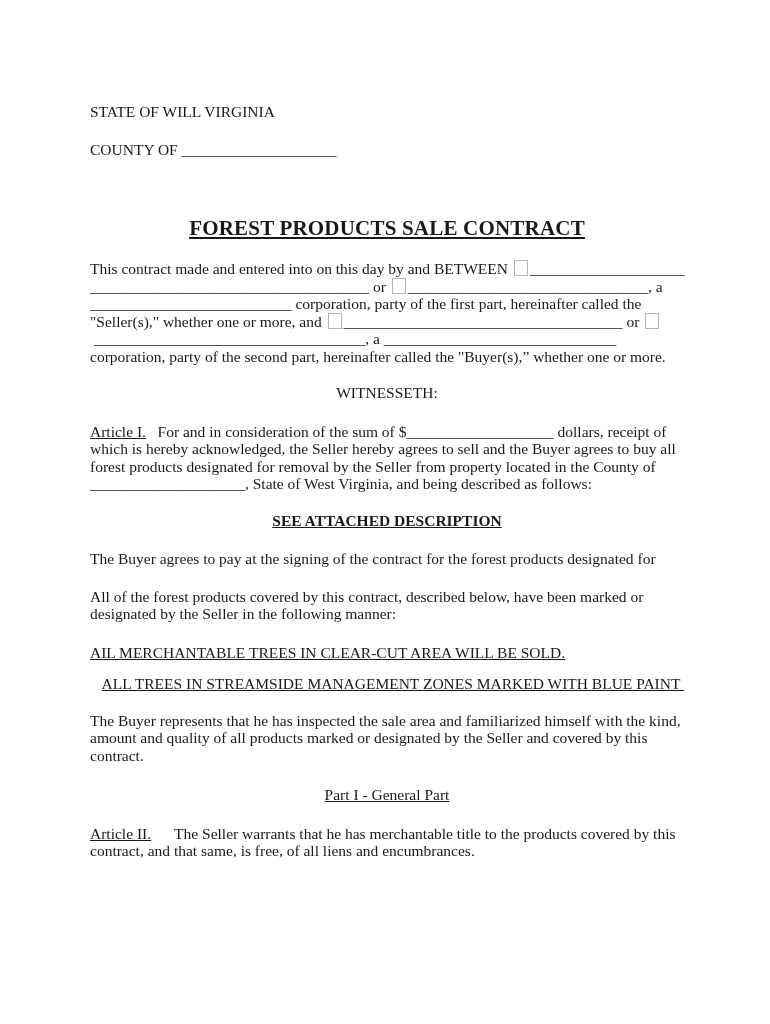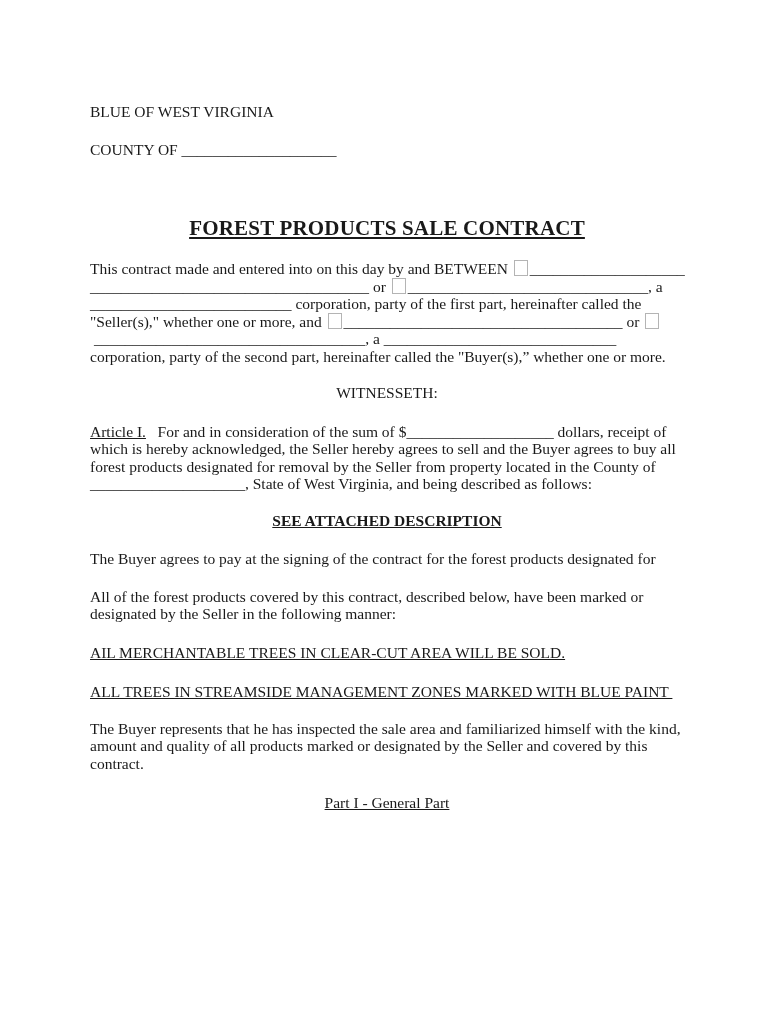--- a/index.html
+++ b/index.html
@@ -39,31 +39,31 @@
   }
   
   .m-county{margin-top:20px;}
   .m-para1{margin-top:22px;}
   .m-witnesseth{margin-top:19px;}
   .m-article1{margin-top:21px;}
   .m-see{margin-top:19px;text-align:center;}
   .m-pay{margin-top:21px;}
   .m-marked{margin-top:20px;}
   .m-clause1{margin-top:21px;}
-  .m-clause2{margin-top:22px;}
+  .m-clause2{margin-top:14px;text-align:right;}
   .m-inspect{margin-top:19px;}
   .m-part1{margin-top:22px;}
   .m-article2{margin-top:21px;}
 </style>
 </head>
 <body>
 
 <div class="page">
 
-  <div class="line">BLUE OF WEST VIRGINIA</div>
+  <div class="line">STATE OF WILL VIRGINIA</div>
 
   <div class="line m-county"><span>COUNTY OF </span><span class="blank">____________________</span></div>
 
   <div class="title">FOREST PRODUCTS SALE CONTRACT</div>
 
   <div class="m-para1">
     <div class="line"><span>This contract made and entered into on this day by and BETWEEN </span><span class="checkbox"></span><span class="blank">____________________</span></div>
     <div class="line"><span class="blank">____________________________________</span><span> or </span><span class="checkbox"></span><span class="blank">_______________________________</span><span>, a</span></div>
     <div class="line"><span class="blank">__________________________</span><span> corporation, party of the first part, hereinafter called the</span></div>
     <div class="line"><span>"Seller(s)," whether one or more, and </span><span class="checkbox"></span><span class="blank">____________________________________</span><span> or </span><span class="checkbox"></span></div>
@@ -98,14 +98,18 @@
   </div>
 
   <div class="m-inspect">
     <div class="line">The Buyer represents that he has inspected the sale area and familiarized himself with the kind,</div>
     <div class="line">amount and quality of all products marked or designated by the Seller and covered by this</div>
     <div class="line">contract.</div>
   </div>
 
   <div class="center m-part1"><span class="u">Part I - General Part</span></div>
 
+  <div class="m-article2">
+    <div class="line"><span class="u">Article II.</span><span>      The Seller warrants that he has merchantable title to the products covered by this</span></div>
+    <div class="line">contract, and that same, is free, of all liens and encumbrances.</div>
+  </div>
 
 </div>
 
 </body></html>

